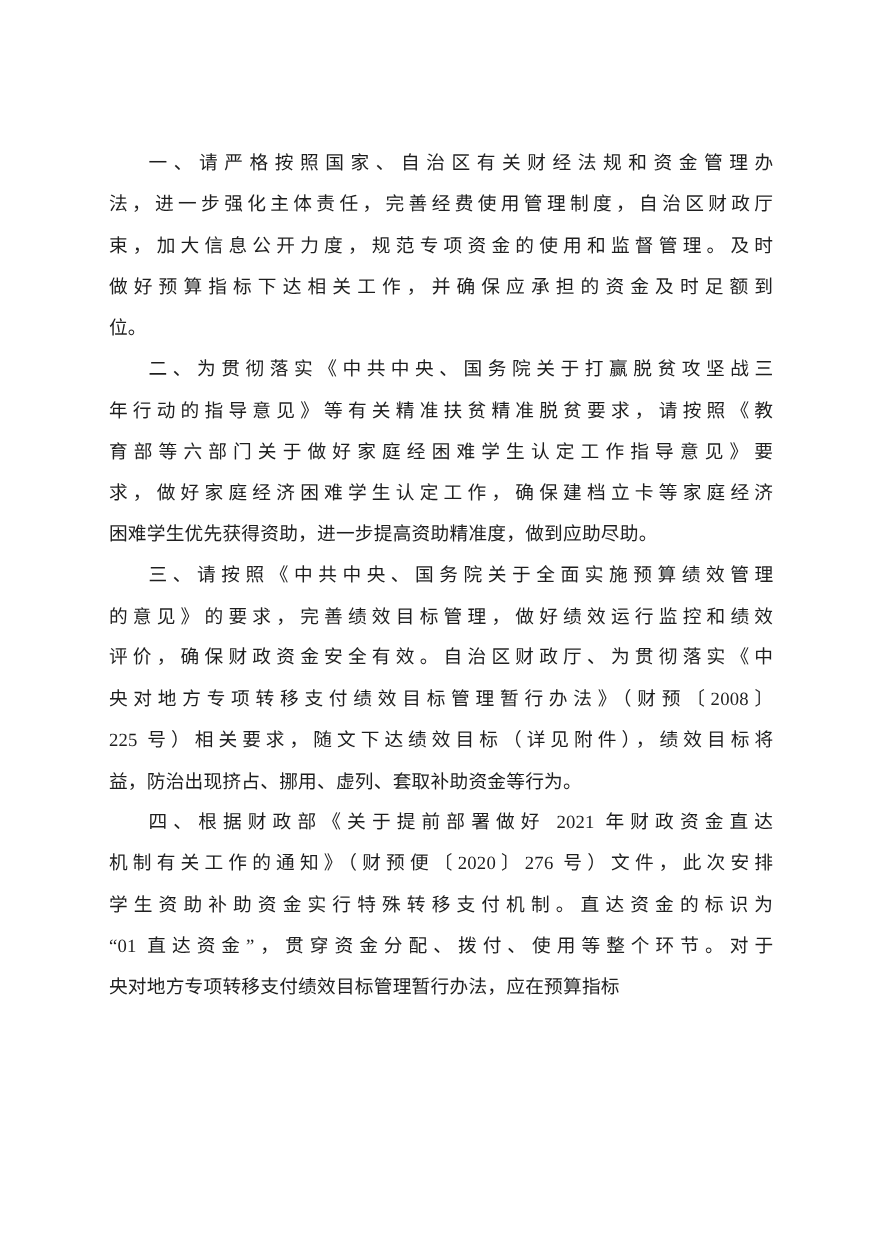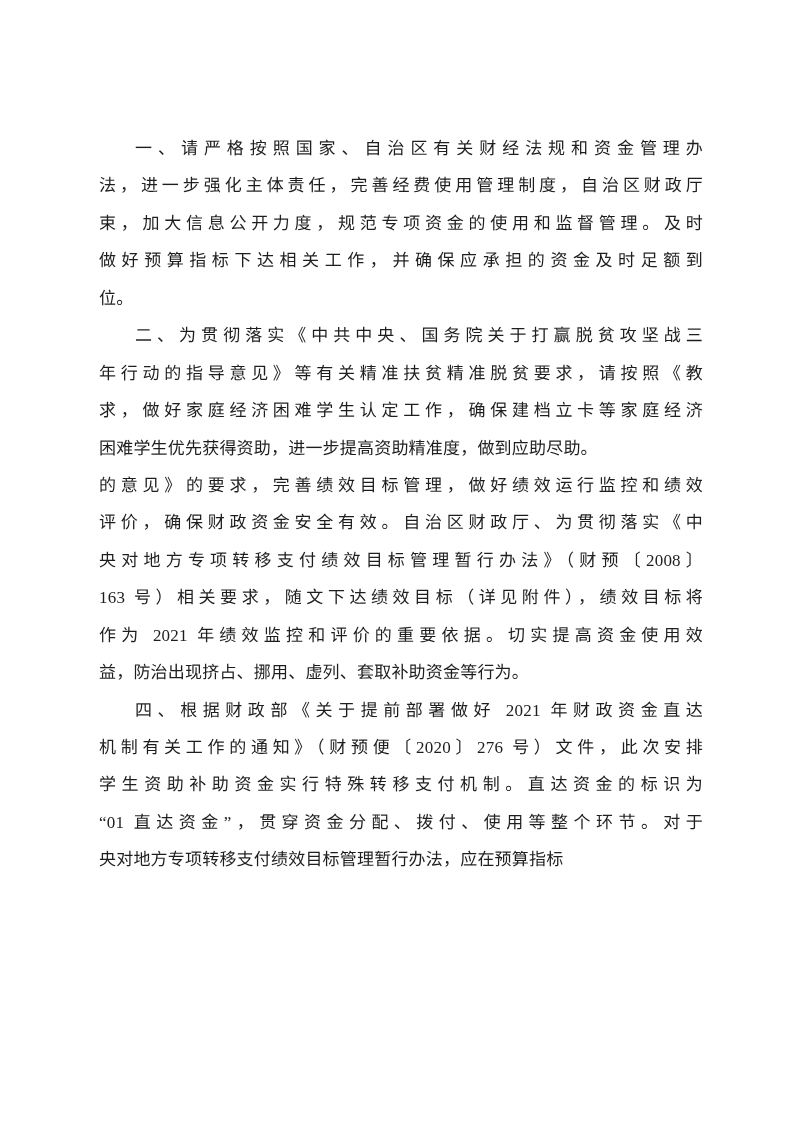--- a/index.html
+++ b/index.html
@@ -51,27 +51,28 @@
 
 <div class="page">
   <div class="doc-text">
       <div class="line indent">一、请严格按照国家、自治区有关财经法规和资金管理办</div>
       <div class="line">法，进一步强化主体责任，完善经费使用管理制度，自治区财政厅</div>
       <div class="line">束，加大信息公开力度，规范专项资金的使用和监督管理。及时</div>
       <div class="line">做好预算指标下达相关工作，并确保应承担的资金及时足额到</div>
       <div class="line para-end">位。</div>
       <div class="line indent">二、为贯彻落实《中共中央、国务院关于打赢脱贫攻坚战三</div>
       <div class="line">年行动的指导意见》等有关精准扶贫精准脱贫要求，请按照《教</div>
+      <div class="line">育部等六部门关于做好家庭经困难学生认定工作指导意见》要</div>
       <div class="line">求，做好家庭经济困难学生认定工作，确保建档立卡等家庭经济</div>
       <div class="line para-end">困难学生优先获得资助，进一步提高资助精准度，做到应助尽助。</div>
+      <div class="line indent">三、请按照《中共中央、国务院关于全面实施预算绩效管理</div>
       <div class="line">的意见》的要求，完善绩效目标管理，做好绩效运行监控和绩效</div>
       <div class="line">评价，确保财政资金安全有效。自治区财政厅、为贯彻落实《中</div>
       <div class="line">央对地方专项转移支付绩效目标管理暂行办法》（财预〔2008〕</div>
-      <div class="line">163 号）相关要求，随文下达绩效目标（详见附件），绩效目标将</div>
-      <div class="line">作为 2021 年绩效监控和评价的重要依据。切实提高资金使用效</div>
+      <div class="line">225 号）相关要求，随文下达绩效目标（详见附件），绩效目标将</div>
       <div class="line para-end">益，防治出现挤占、挪用、虚列、套取补助资金等行为。</div>
       <div class="line indent">四、根据财政部《关于提前部署做好 2021 年财政资金直达</div>
       <div class="line">机制有关工作的通知》（财预便〔2020〕276 号）文件，此次安排</div>
       <div class="line">学生资助补助资金实行特殊转移支付机制。直达资金的标识为</div>
       <div class="line">“01 直达资金”，贯穿资金分配、拨付、使用等整个环节。对于</div>
       <div class="line para-end">央对地方专项转移支付绩效目标管理暂行办法，应在预算指标</div>
     </div>
 </div>
 
 </body></html>

